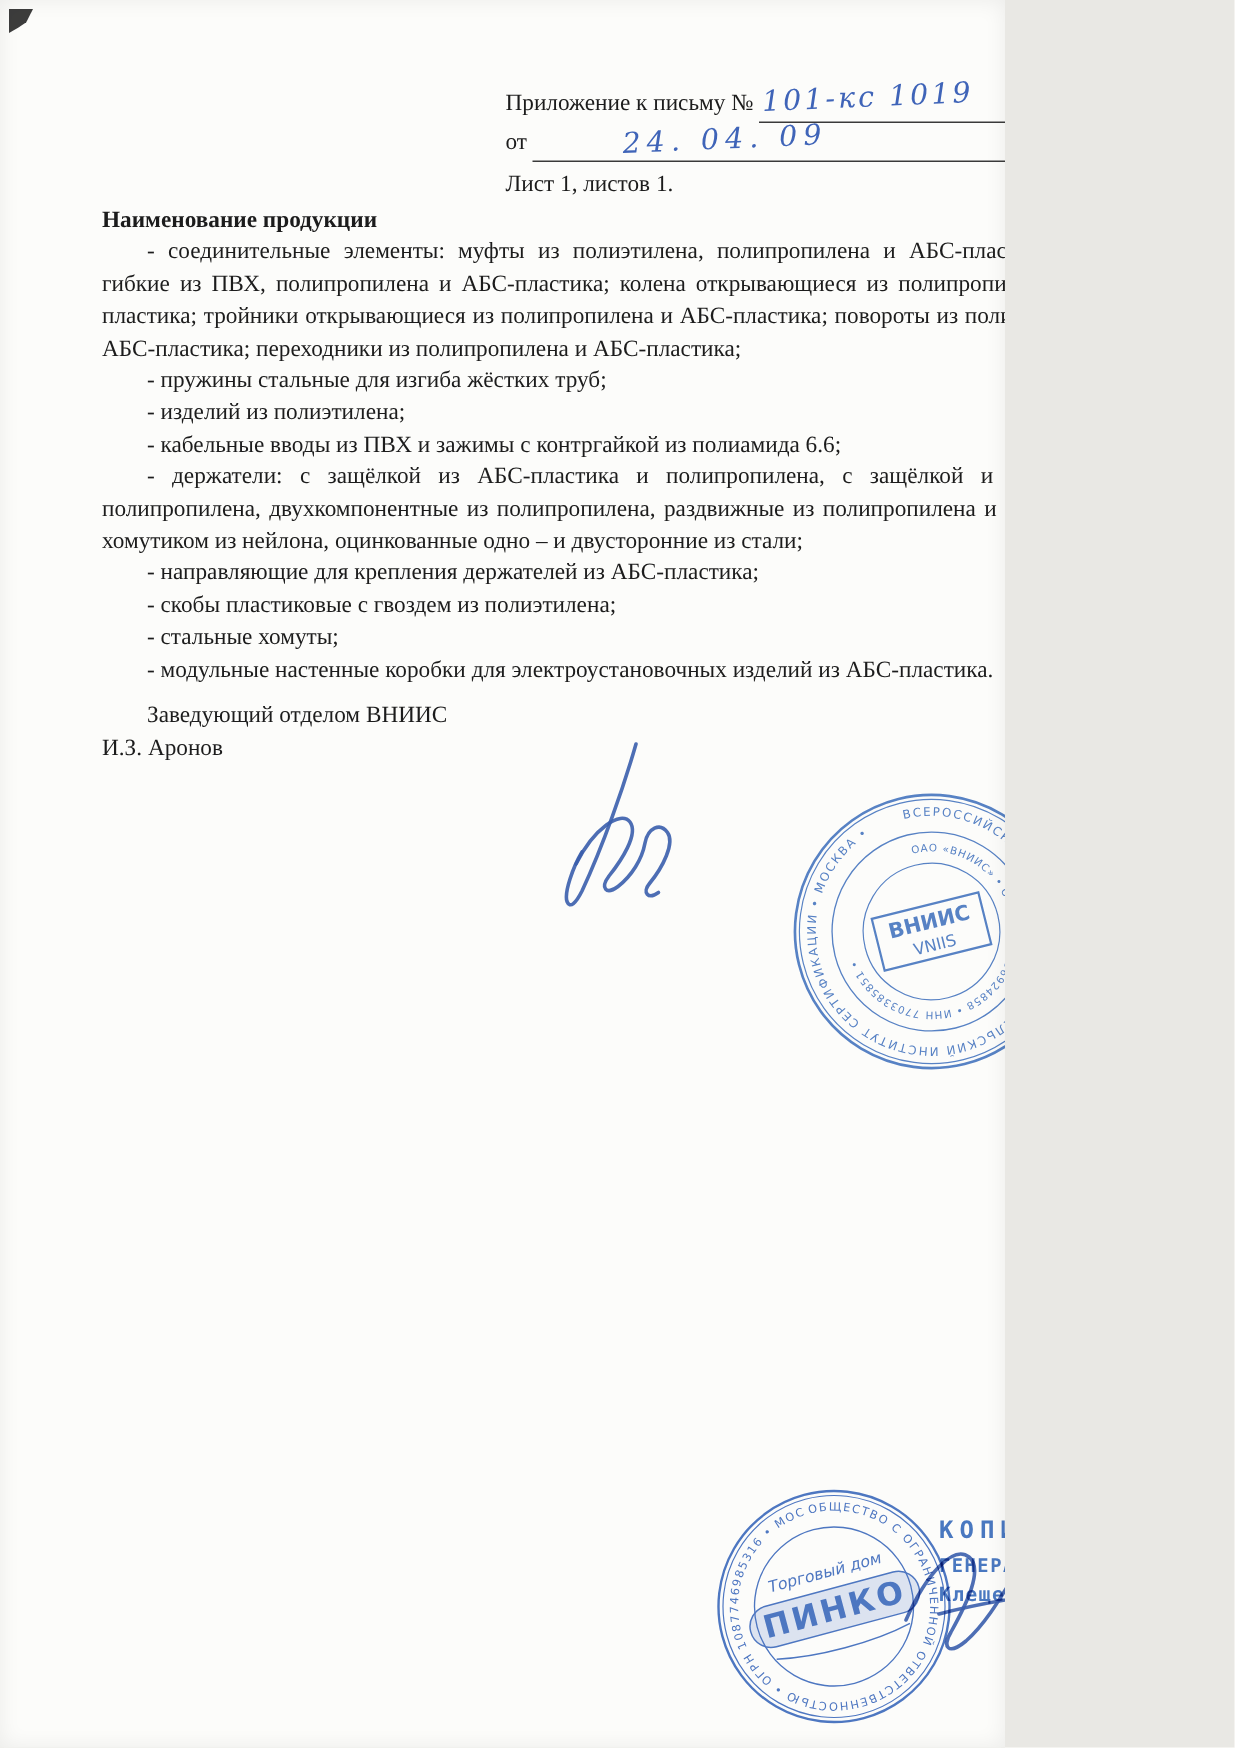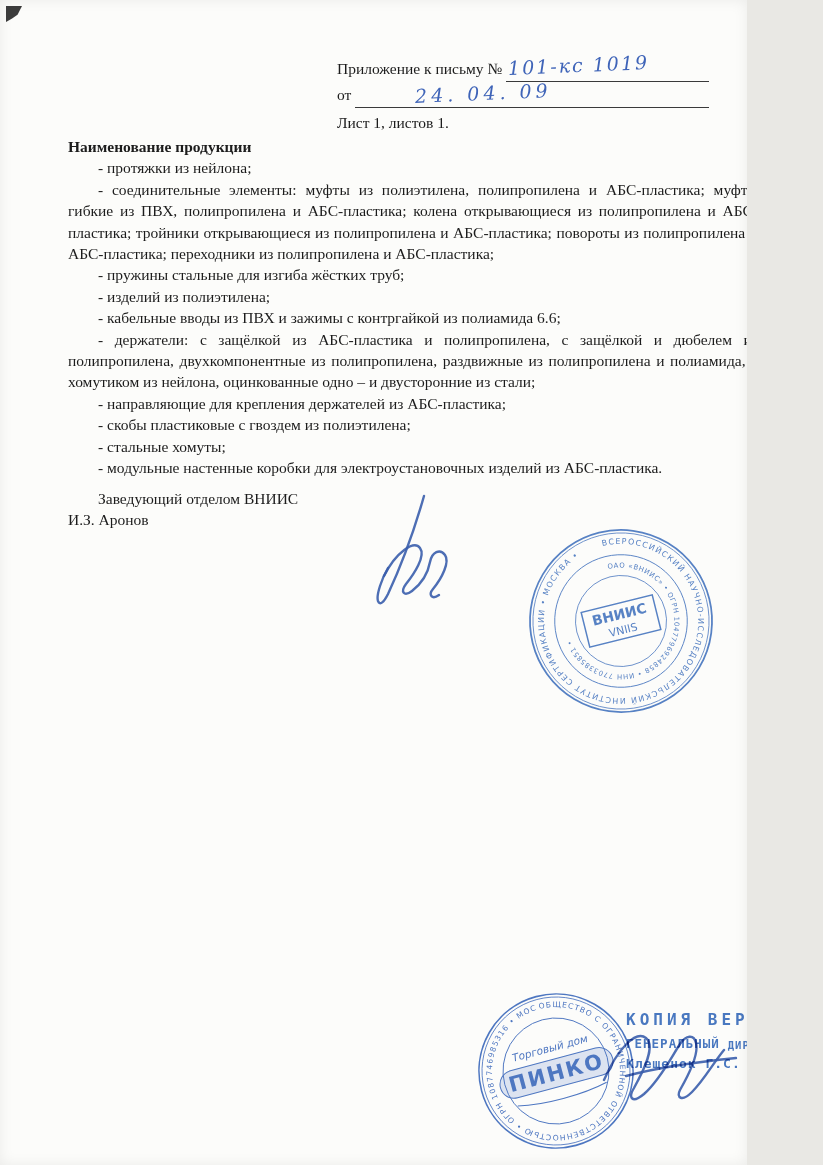--- a/index.html
+++ b/index.html
@@ -3,21 +3,21 @@
 <meta charset="utf-8">
 <style>
   * { margin:0; padding:0; box-sizing:border-box; }
   html,body { width:823px; }
   body {
     font-family:"Liberation Serif","DejaVu Serif",serif;
     background:#e9e8e4;
   }
   .page {
     position:relative;
-    width:747px; height:1165px;
+    width:670px; height:1165px;
     background:#fcfcfa;
     overflow:hidden;
     box-shadow: inset 0 0 14px rgba(0,0,0,.07);
     color:#1c1c1c;
   }
   .scan-mark {
     position:absolute; left:6px; top:6px; width:16px; height:16px;
     background:#1a1a1a;
     clip-path:polygon(0 0, 100% 0, 72% 55%, 38% 78%, 0 100%);
     opacity:.85;
@@ -95,21 +95,20 @@
       <span class="lbl">от</span>
       <span class="fill">
         <span class="handwriting hw-date">24. 04. 09</span>
       </span>
     </div>
     <div class="sheet-line">Лист 1, листов 1.</div>
   </div>
 
   <div class="body-block">
     <p class="doc-title">Наименование продукции</p>
-    <p class="item">- протяжки из нейлона;</p>
     <p class="item">- соединительные элементы: муфты из полиэтилена, полипропилена и АБС-пластика; муфты гибкие из ПВХ, полипропилена и АБС-пластика; колена открывающиеся из полипропилена и АБС-пластика; тройники открывающиеся из полипропилена и АБС-пластика; повороты из полипропилена и АБС-пластика; переходники из полипропилена и АБС-пластика;</p>
     <p class="item">- пружины стальные для изгиба жёстких труб;</p>
     <p class="item">- изделий из полиэтилена;</p>
     <p class="item">- кабельные вводы из ПВХ и зажимы с контргайкой из полиамида 6.6;</p>
     <p class="item">- держатели: с защёлкой из АБС-пластика и полипропилена, с защёлкой и дюбелем из полипропилена, двухкомпонентные из полипропилена, раздвижные из полипропилена и полиамида, с хомутиком из нейлона, оцинкованные одно – и двусторонние из стали;</p>
     <p class="item">- направляющие для крепления держателей из АБС-пластика;</p>
     <p class="item">- скобы пластиковые с гвоздем из полиэтилена;</p>
     <p class="item">- стальные хомуты;</p>
     <p class="item">- модульные настенные коробки для электроустановочных изделий из АБС-пластика.</p>
     <div class="sign-row">

